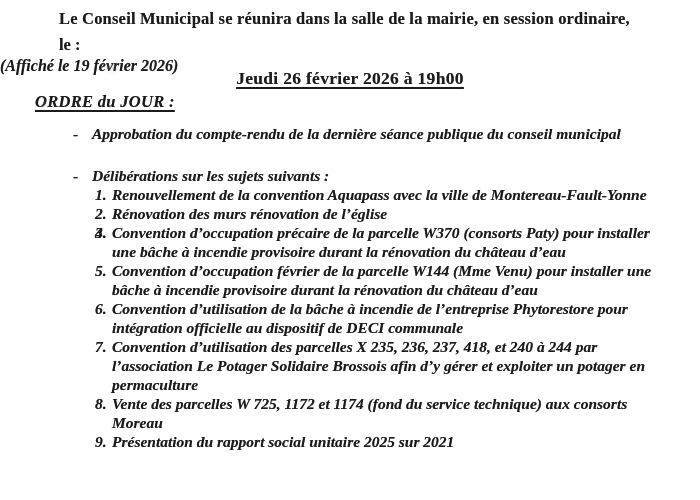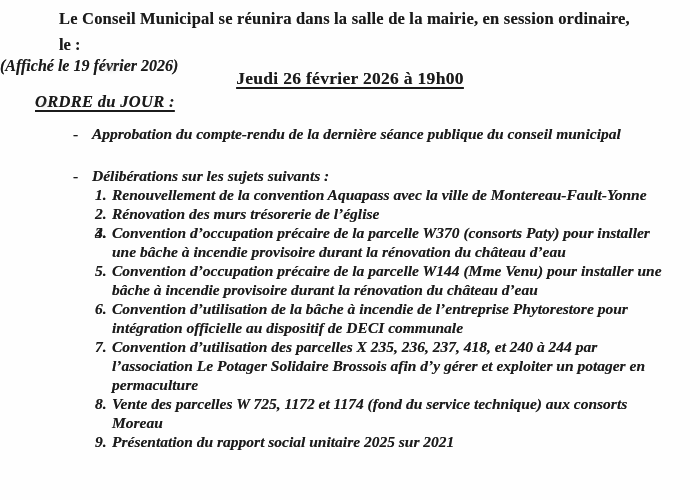--- a/index.html
+++ b/index.html
@@ -136,32 +136,32 @@
     <span class="dash">-</span><span class="bullet-text">Approbation du compte-rendu de la dernière séance publique du conseil municipal</span>
   </div>
 
   <div class="items">
     <div class="item">
       <span class="num">1.</span>
       <span class="txt">Renouvellement de la convention Aquapass avec la ville de Montereau-Fault-Yonne</span>
     </div>
     <div class="item">
       <span class="num">2.</span>
-      <span class="txt">Rénovation des murs trésorerie de l’église</span>
+      <span class="txt">Rénovation des murs rénovation de l’église</span>
     </div>
     <div class="item">
       <span class="num">3.</span>
     </div>
     <div class="item">
       <span class="num">4.</span>
       <span class="txt">Convention d’occupation précaire de la parcelle W370 (consorts Paty) pour installer une bâche à incendie provisoire durant la rénovation du château d’eau</span>
     </div>
     <div class="item">
       <span class="num">5.</span>
-      <span class="txt">Convention d’occupation précaire de la parcelle W144 (Mme Venu) pour installer une bâche à incendie provisoire durant la rénovation du château d’eau</span>
+      <span class="txt">Convention d’occupation février de la parcelle W144 (Mme Venu) pour installer une bâche à incendie provisoire durant la rénovation du château d’eau</span>
     </div>
     <div class="item">
       <span class="num">6.</span>
       <span class="txt">Convention d’utilisation de la bâche à incendie de l’entreprise Phytorestore pour intégration officielle au dispositif de DECI communale</span>
     </div>
     <div class="item">
       <span class="num">7.</span>
       <span class="txt">Convention d’utilisation des parcelles X 235, 236, 237, 418, et 240 à 244 par l’association Le Potager Solidaire Brossois afin d’y gérer et exploiter un potager en permaculture</span>
     </div>
     <div class="item">

